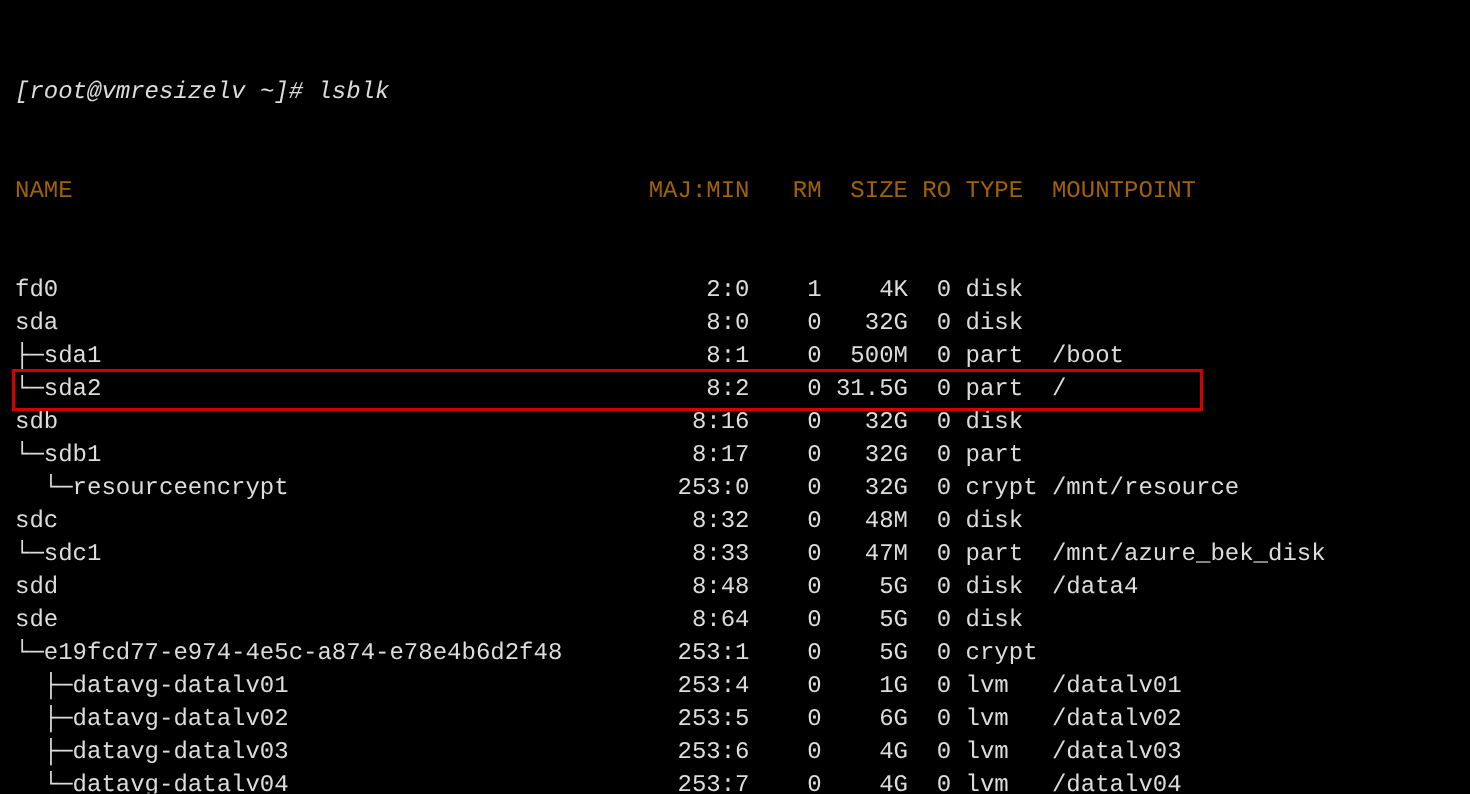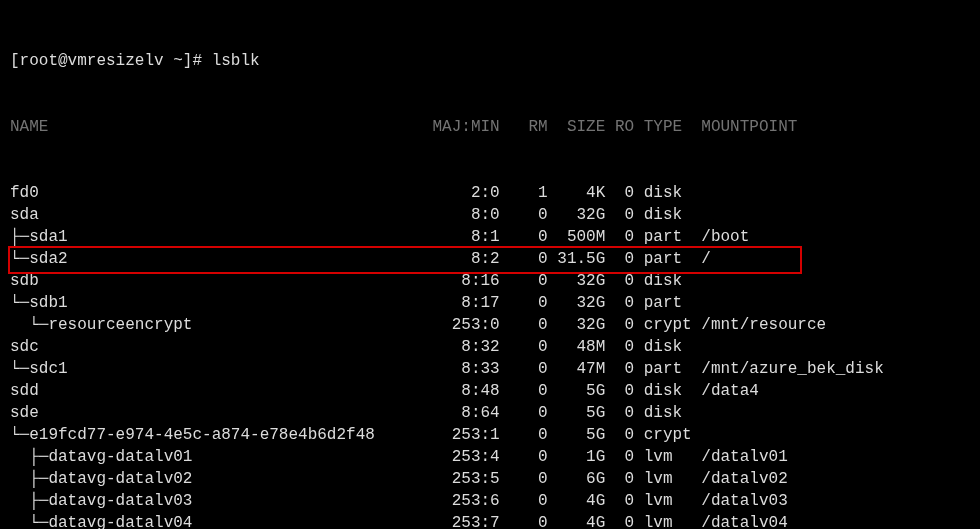--- a/index.html
+++ b/index.html
@@ -12,22 +12,22 @@
     line-height: 22px;
     width: 980px;
     height: 529px;
     overflow: hidden;
   }
   .term {
     padding: 6px 10px 10px 10px;
     white-space: pre;
     position: relative;
   }
-  .prompt-line { color: #dcdcdc; }
-  .header-line { color: #737373; }
+  .prompt-line { color: #dcdcdc; font-style: italic; }
+  .header-line { color: #a16207; }
   .row { color: #dcdcdc; font-family: Liberation Mono, monospace; }
   .hl {
     position: absolute;
     border: 2px solid #d40000;
     background: transparent;
     pointer-events: none;
   }
 </style>
 </head>
 <body>

